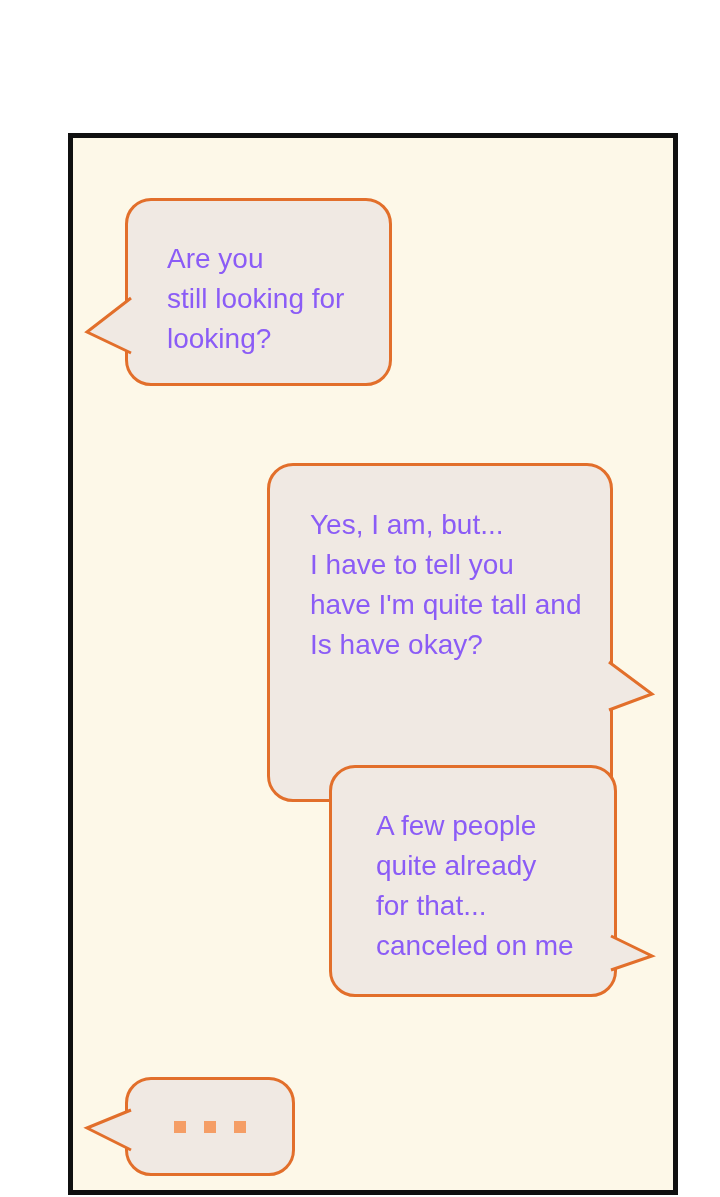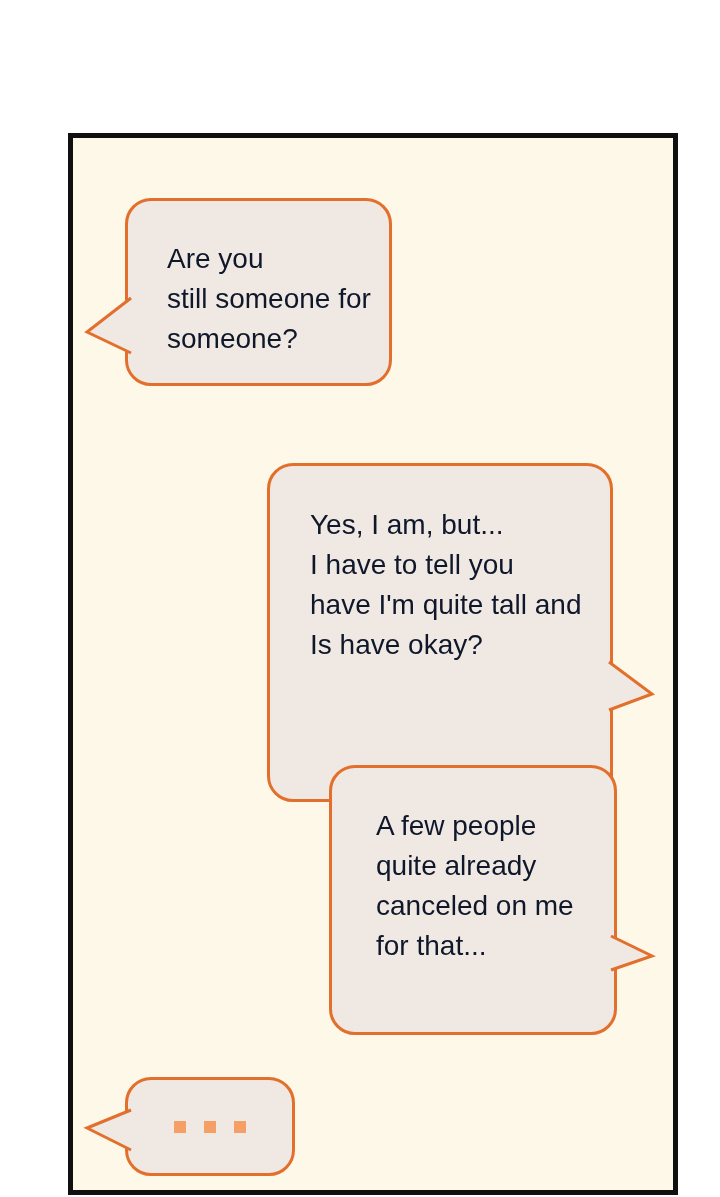--- a/index.html
+++ b/index.html
@@ -24,28 +24,28 @@
     border: 5px solid #101010;
     background: #FDF8E8;
   }
   .bubble {
     position: absolute;
     box-sizing: border-box;
     background: #F0E9E3;
     border: 3px solid #E26F2B;
     border-radius: 26px;
     z-index: 1;
-    color: #0f172a;
+    color: #8b5cf6;
     font-size: 28px;
     line-height: 40px;
   }
   .bubble .line { white-space: nowrap; }
   #bubble-1 { left: 125px; top: 198px; width: 267px; height: 188px; padding: 38px 10px 0 39px; }
   #bubble-2 { left: 267px; top: 463px; width: 346px; height: 339px; padding: 39px 10px 0 40px; }
-  #bubble-3 { left: 329px; top: 765px; width: 288px; height: 270px; padding: 38px 10px 0 44px; }
+  #bubble-3 { left: 329px; top: 765px; width: 288px; height: 232px; padding: 38px 10px 0 44px; }
   #bubble-4 {
     left: 125px; top: 1077px; width: 170px; height: 99px;
     display: flex; align-items: center; justify-content: center; gap: 18px;
   }
   .dot {
     width: 12px; height: 12px;
     background: #F59E66;
   }
   .tail {
     position: absolute;
@@ -66,42 +66,42 @@
 </style>
 </head>
 <body>
 
 <div id="page">
 
   <div class="panel"></div>
 
   <div class="bubble" id="bubble-1">
     <div class="line">Are you</div>
-    <div class="line">still someone for</div>
-    <div class="line">someone?</div>
+    <div class="line">still looking for</div>
+    <div class="line">looking?</div>
   </div>
   <svg class="tail" id="tail-1" width="60" height="70">
     <path d="M 51 8 L 7 42 L 51 63"></path>
   </svg>
 
   <div class="bubble" id="bubble-2">
     <div class="line">Yes, I am, but...</div>
     <div class="line">I have to tell you</div>
     <div class="line">have I'm quite tall and</div>
     <div class="line">Is have okay?</div>
   </div>
   <svg class="tail" id="tail-2" width="60" height="70">
     <path d="M 9 12 L 52 44 L 9 60"></path>
   </svg>
 
   <div class="bubble" id="bubble-3">
     <div class="line">A few people</div>
     <div class="line">quite already</div>
+    <div class="line">for that...</div>
     <div class="line">canceled on me</div>
-    <div class="line">for that...</div>
   </div>
   <svg class="tail" id="tail-3" width="60" height="60">
     <path d="M 11 11 L 52 31 L 11 45"></path>
   </svg>
 
   <div class="bubble" id="bubble-4">
     <div class="dot"></div>
     <div class="dot"></div>
     <div class="dot"></div>
   </div>

